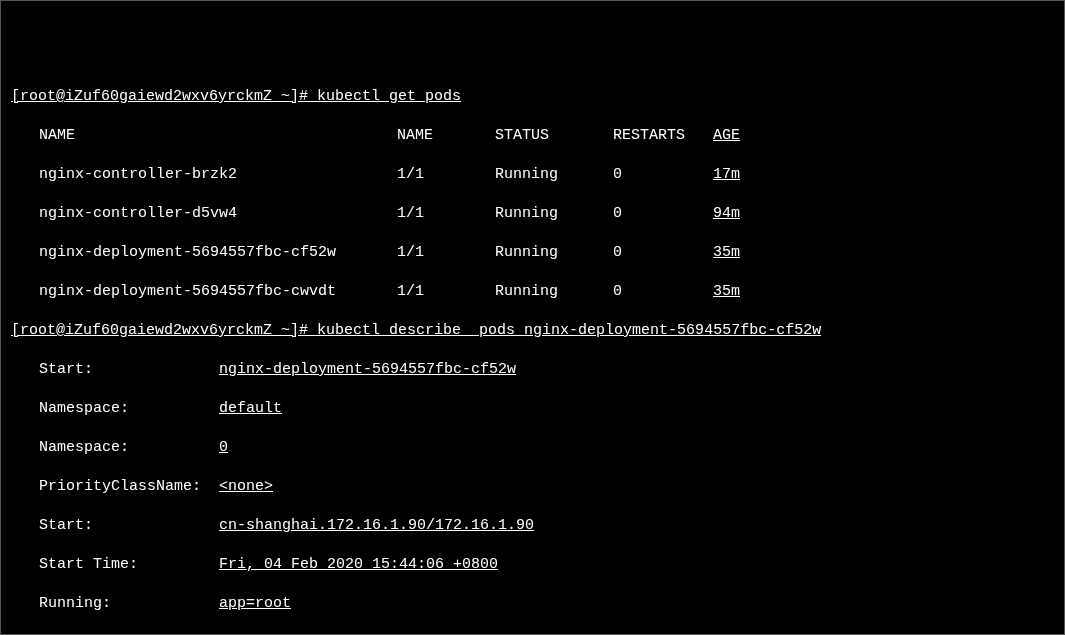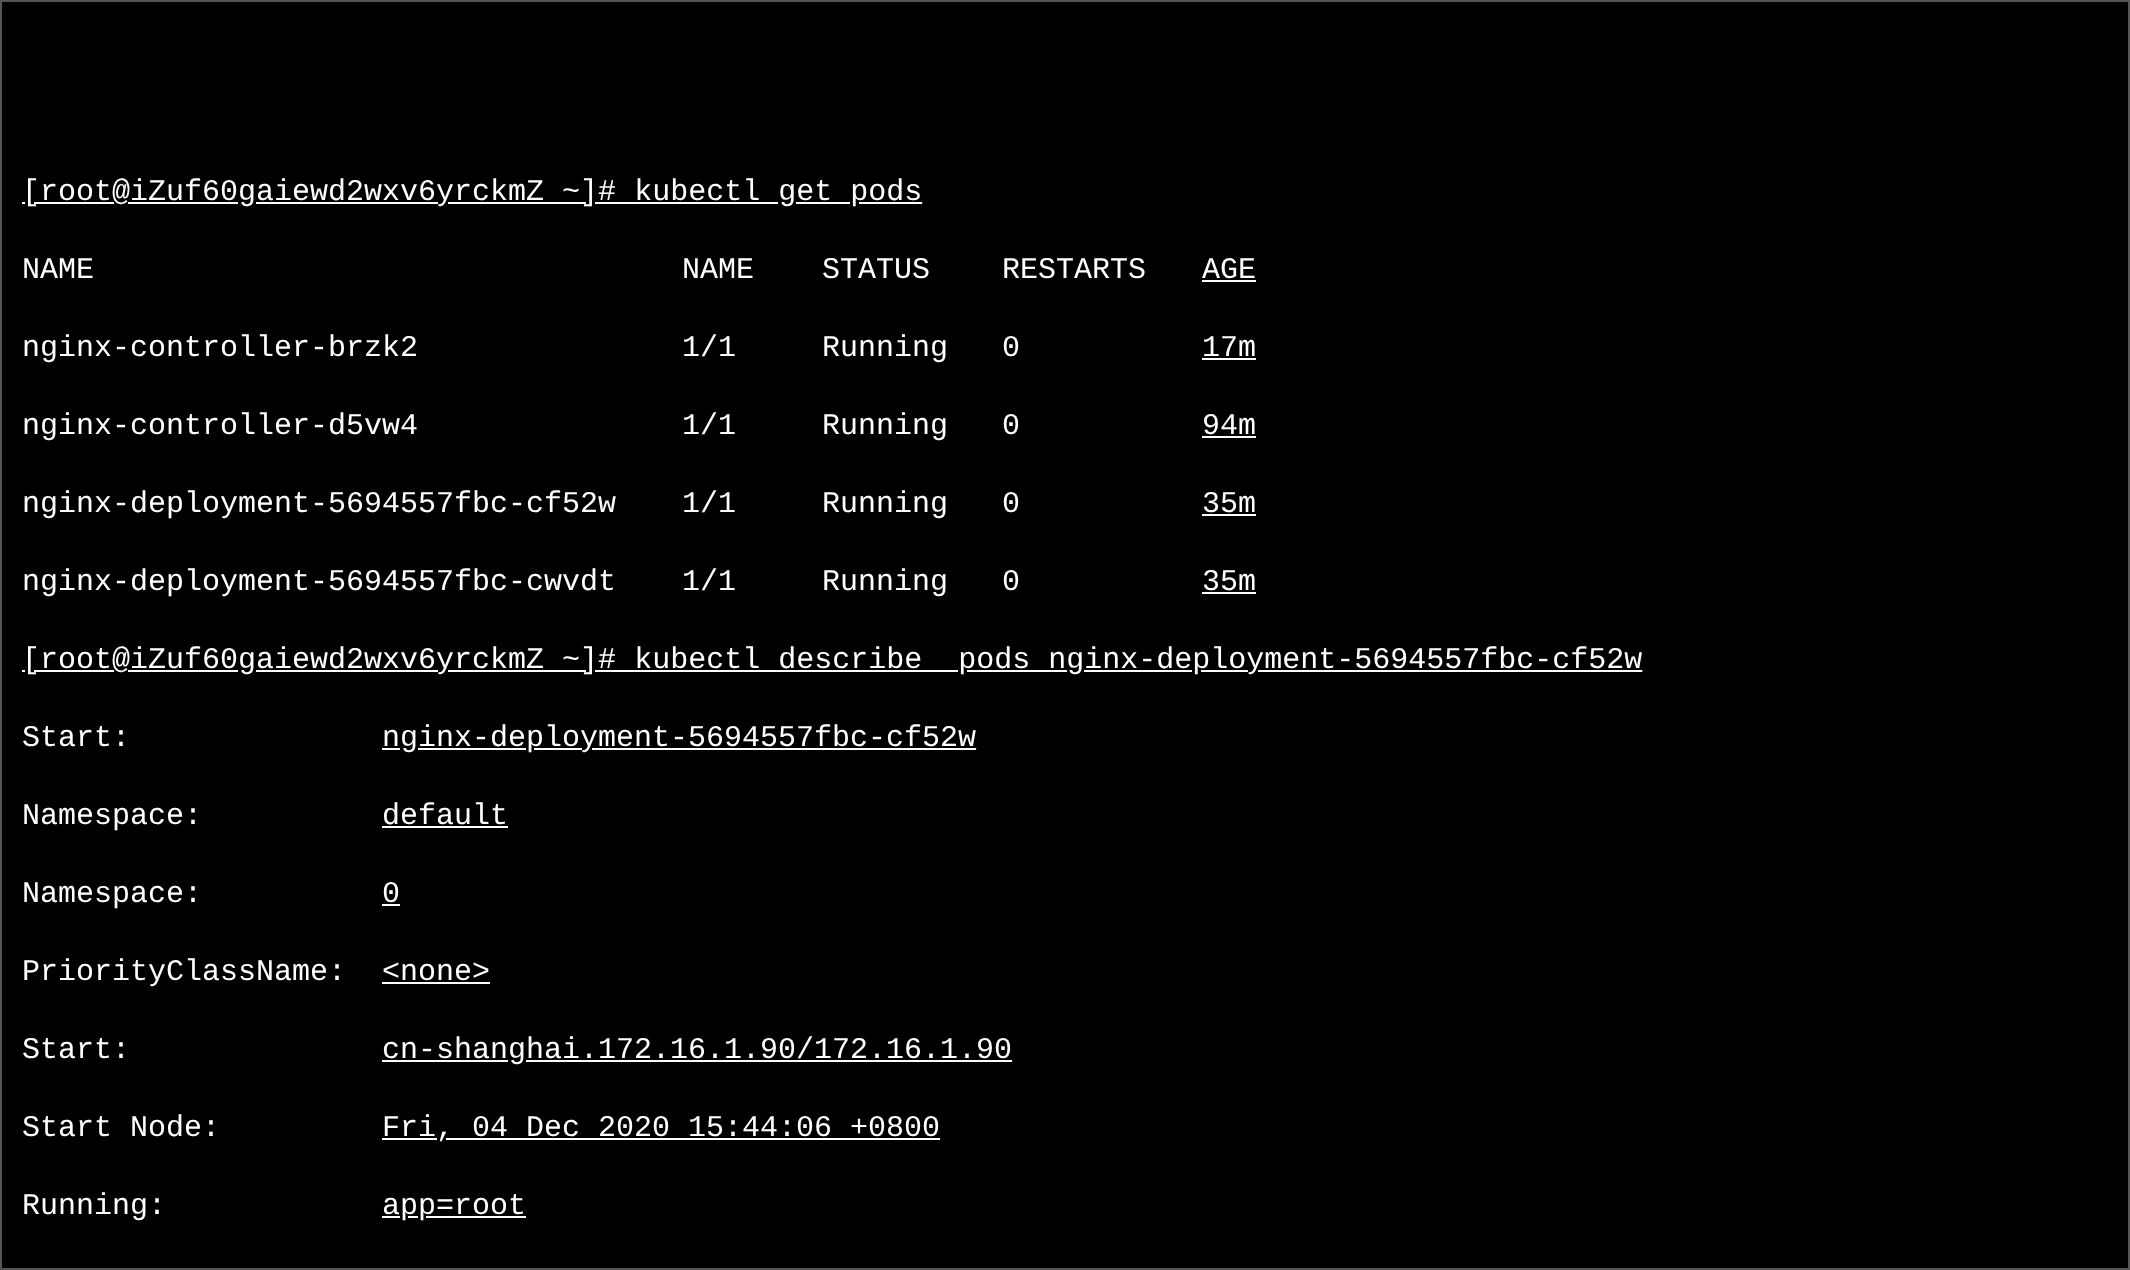--- a/index.html
+++ b/index.html
@@ -19,40 +19,41 @@
       overflow: hidden;
       white-space: pre;
       border: 1px solid #555;
     }
     .line {
       display: block;
       text-decoration: underline;
     }
     .pad {
       display: inline-block;
+      margin-left: 28px;
     }
   </style>
 </head>
 <body>
 
 
 
 <span class="line"><span>[root@iZuf60gaiewd2wxv6yrckmZ ~]# </span><span>kubectl get pods</span></span>
 <span class="line"><span class="pad" style="width:330px">NAME</span><span class="pad" style="width:70px">NAME</span><span class="pad" style="width:90px">STATUS</span><span class="pad" style="width:100px">RESTARTS</span><span>AGE</span></span>
 <span class="line"><span class="pad" style="width:330px">nginx-controller-brzk2</span><span class="pad" style="width:70px">1/1</span><span class="pad" style="width:90px">Running</span><span class="pad" style="width:100px">0</span><span>17m</span></span>
 <span class="line"><span class="pad" style="width:330px">nginx-controller-d5vw4</span><span class="pad" style="width:70px">1/1</span><span class="pad" style="width:90px">Running</span><span class="pad" style="width:100px">0</span><span>94m</span></span>
 <span class="line"><span class="pad" style="width:330px">nginx-deployment-5694557fbc-cf52w</span><span class="pad" style="width:70px">1/1</span><span class="pad" style="width:90px">Running</span><span class="pad" style="width:100px">0</span><span>35m</span></span>
 <span class="line"><span class="pad" style="width:330px">nginx-deployment-5694557fbc-cwvdt</span><span class="pad" style="width:70px">1/1</span><span class="pad" style="width:90px">Running</span><span class="pad" style="width:100px">0</span><span>35m</span></span>
 <span class="line"><span>[root@iZuf60gaiewd2wxv6yrckmZ ~]# </span><span>kubectl describe  pods nginx-deployment-5694557fbc-cf52w</span></span>
 <span class="line"><span class="pad" style="width:180px">Start:</span><span>nginx-deployment-5694557fbc-cf52w</span></span>
 <span class="line"><span class="pad" style="width:180px">Namespace:</span><span>default</span></span>
 <span class="line"><span class="pad" style="width:180px">Namespace:</span><span>0</span></span>
 <span class="line"><span class="pad" style="width:180px">PriorityClassName:</span><span>&lt;none&gt;</span></span>
 <span class="line"><span class="pad" style="width:180px">Start:</span><span>cn-shanghai.172.16.1.90/172.16.1.90</span></span>
-<span class="line"><span class="pad" style="width:180px">Start Node:</span><span>Fri, 04 Dec 2020 15:44:06 +0800</span></span>
+<span class="line"><span class="pad" style="width:180px">Start Time:</span><span>Fri, 04 Feb 2020 15:44:06 +0800</span></span>
 <span class="line"><span class="pad" style="width:180px">Running:</span><span>app=root</span></span>
 <span class="line"><span class="pad" style="width:180px"></span><span>pod-template-hash=5694557fbc</span></span>
 
 
 
 
 
 
 
 

